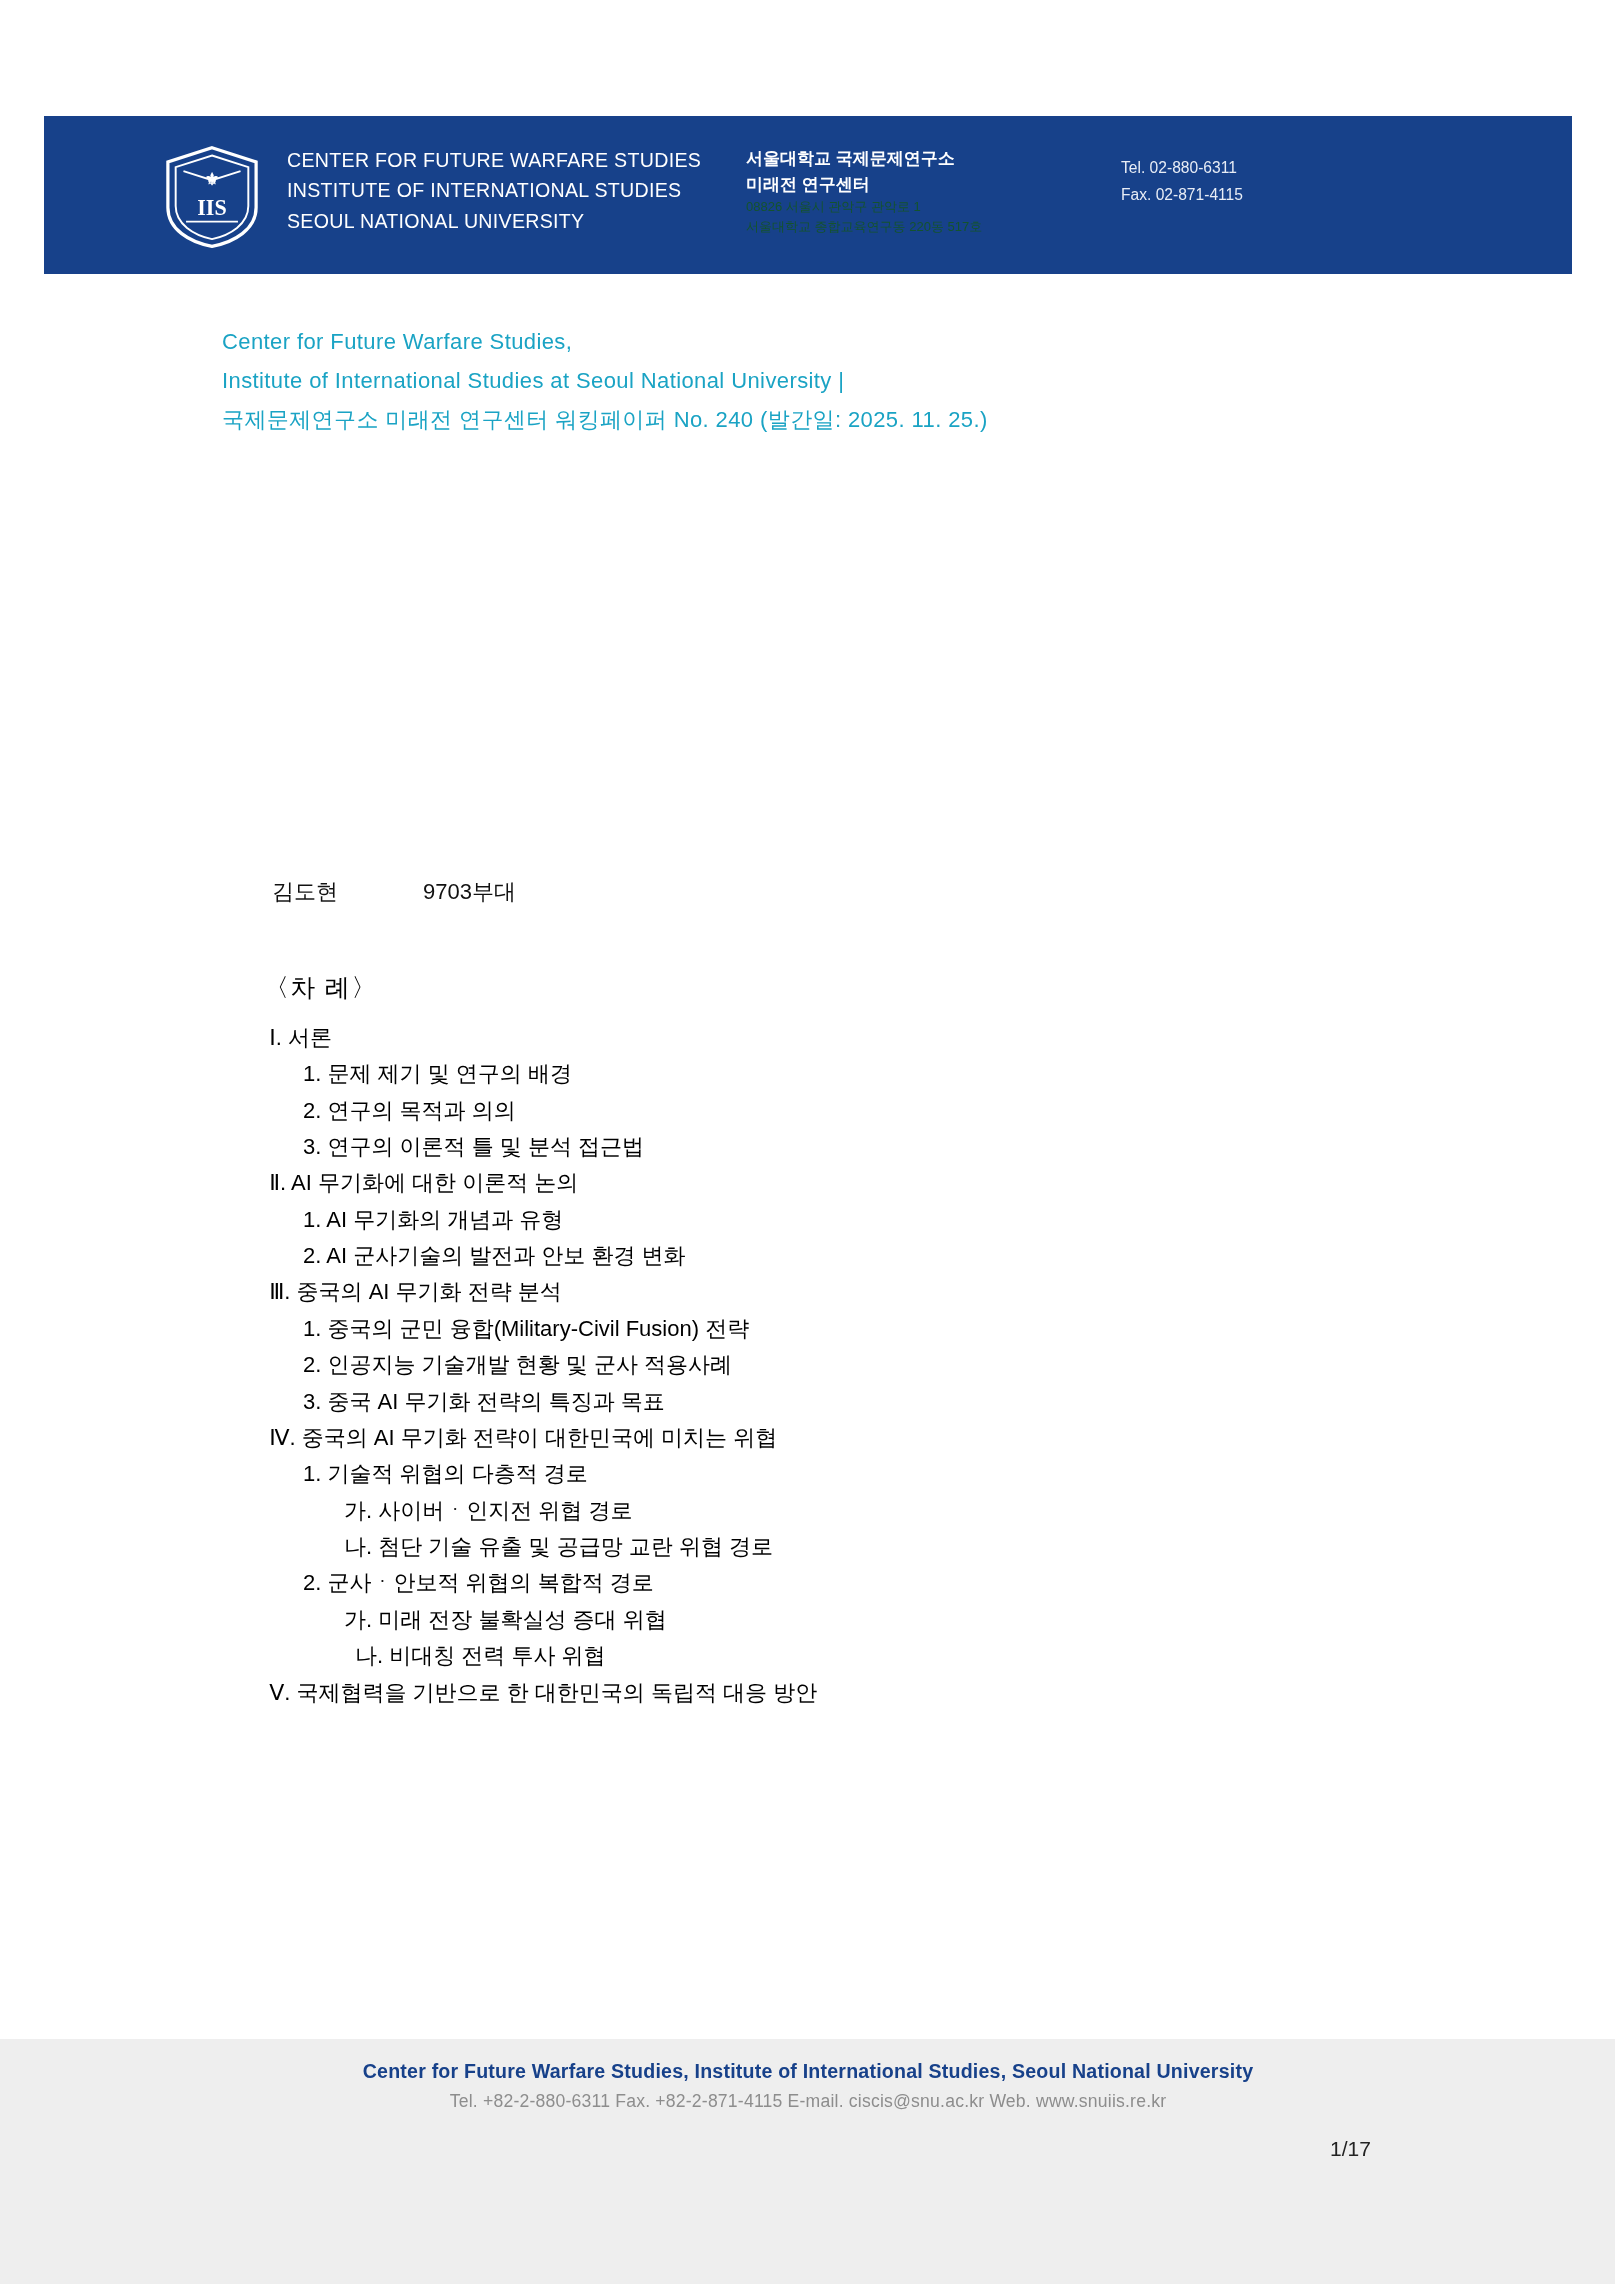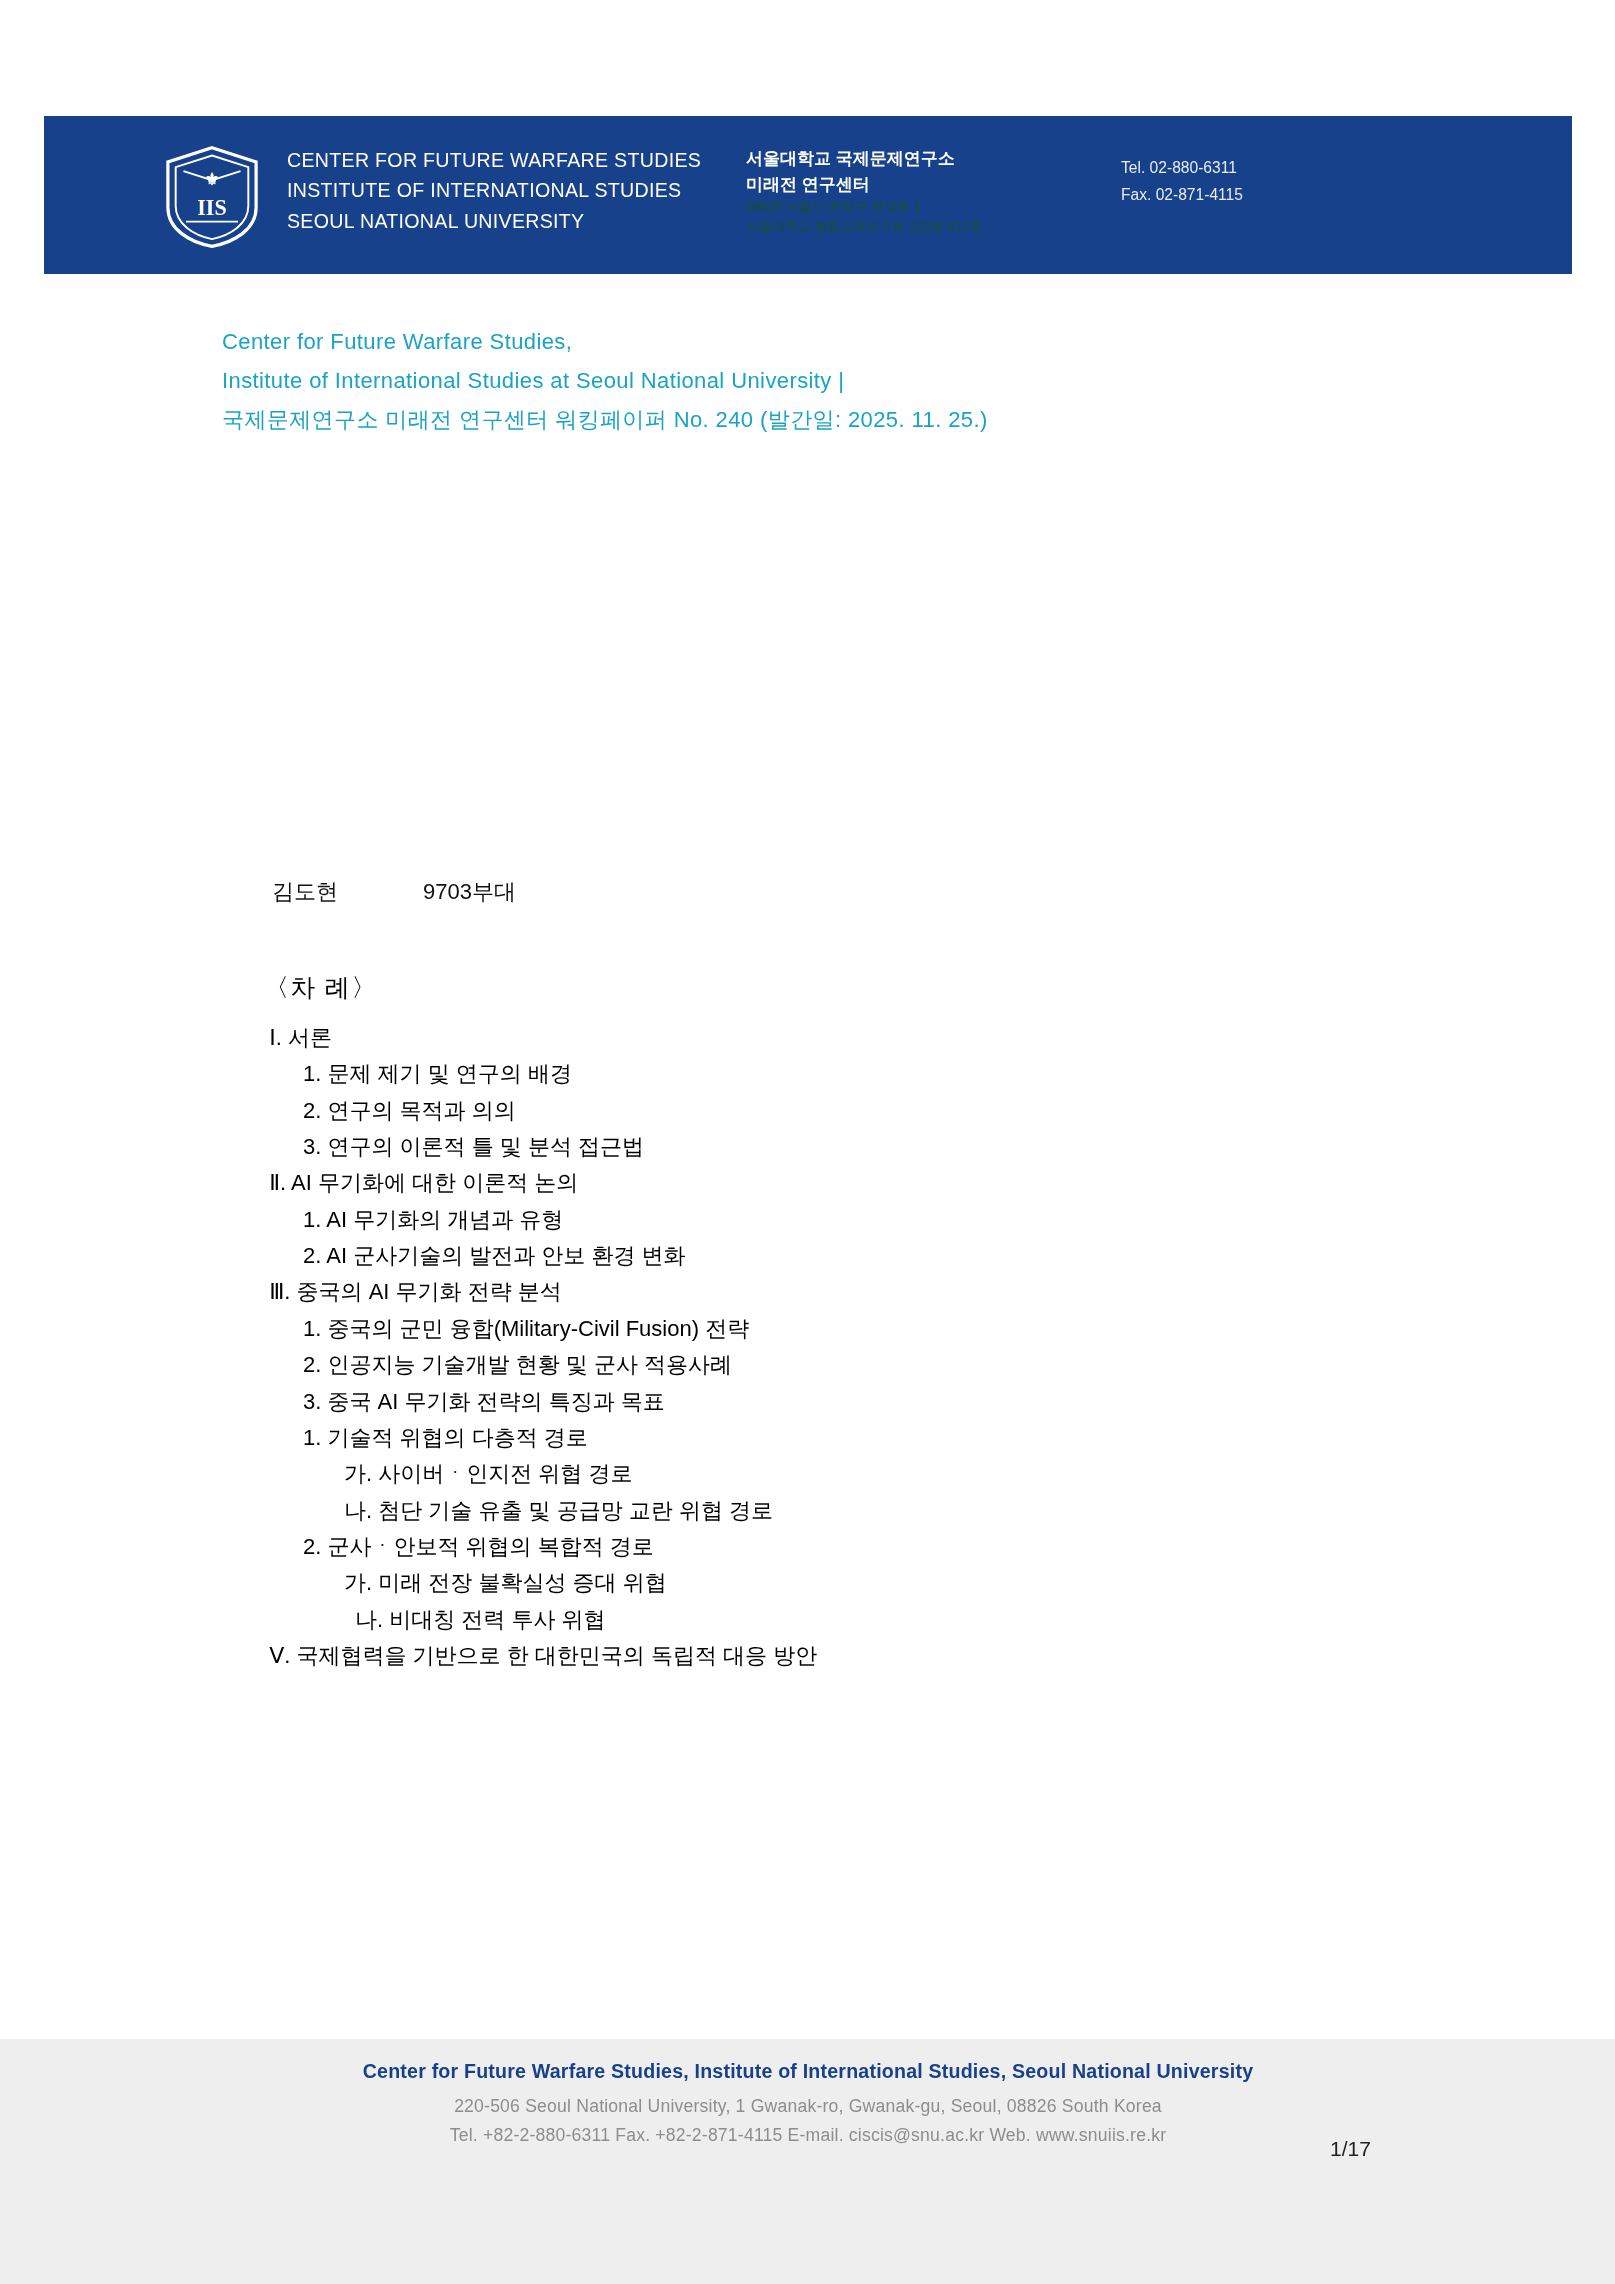--- a/index.html
+++ b/index.html
@@ -258,32 +258,32 @@
         <div class="toc-line lvl1">1. 문제 제기 및 연구의 배경</div>
         <div class="toc-line lvl1">2. 연구의 목적과 의의</div>
         <div class="toc-line lvl1">3. 연구의 이론적 틀 및 분석 접근법</div>
         <div class="toc-line lvl0">Ⅱ. AI 무기화에 대한 이론적 논의</div>
         <div class="toc-line lvl1">1. AI 무기화의 개념과 유형</div>
         <div class="toc-line lvl1">2. AI 군사기술의 발전과 안보 환경 변화</div>
         <div class="toc-line lvl0">Ⅲ. 중국의 AI 무기화 전략 분석</div>
         <div class="toc-line lvl1">1. 중국의 군민 융합(Military-Civil Fusion) 전략</div>
         <div class="toc-line lvl1">2. 인공지능 기술개발 현황 및 군사 적용사례</div>
         <div class="toc-line lvl1">3. 중국 AI 무기화 전략의 특징과 목표</div>
+        <div class="toc-line lvl0">Ⅳ. 중국의 AI 무기화 전략이 대한민국에 미치는 위협</div>
         <div class="toc-line lvl1">1. 기술적 위협의 다층적 경로</div>
         <div class="toc-line lvl2">가. 사이버ㆍ인지전 위협 경로</div>
         <div class="toc-line lvl2">나. 첨단 기술 유출 및 공급망 교란 위협 경로</div>
         <div class="toc-line lvl1">2. 군사ㆍ안보적 위협의 복합적 경로</div>
         <div class="toc-line lvl2">가. 미래 전장 불확실성 증대 위협</div>
         <div class="toc-line lvl2b">나. 비대칭 전력 투사 위협</div>
         <div class="toc-line lvl0">Ⅴ. 국제협력을 기반으로 한 대한민국의 독립적 대응 방안</div>
       </div>
   </div>
 
   <div class="footer-band"></div>
   <div class="footer-inner">
     <div class="footer-title">Center for Future Warfare Studies, Institute of International Studies, Seoul National University</div>
-    <div class="footer-line">220-506 Seoul National University, 1 Gwanak-ro, Gwanak-gu, Seoul, 08826 South Korea</div>
     <div class="footer-line2">Tel. +82-2-880-6311  Fax. +82-2-871-4115  E-mail. ciscis@snu.ac.kr  Web. www.snuiis.re.kr</div>
   </div>
   <div class="page-num">1/17</div>
 
 </div>
 
 
 </body></html>

